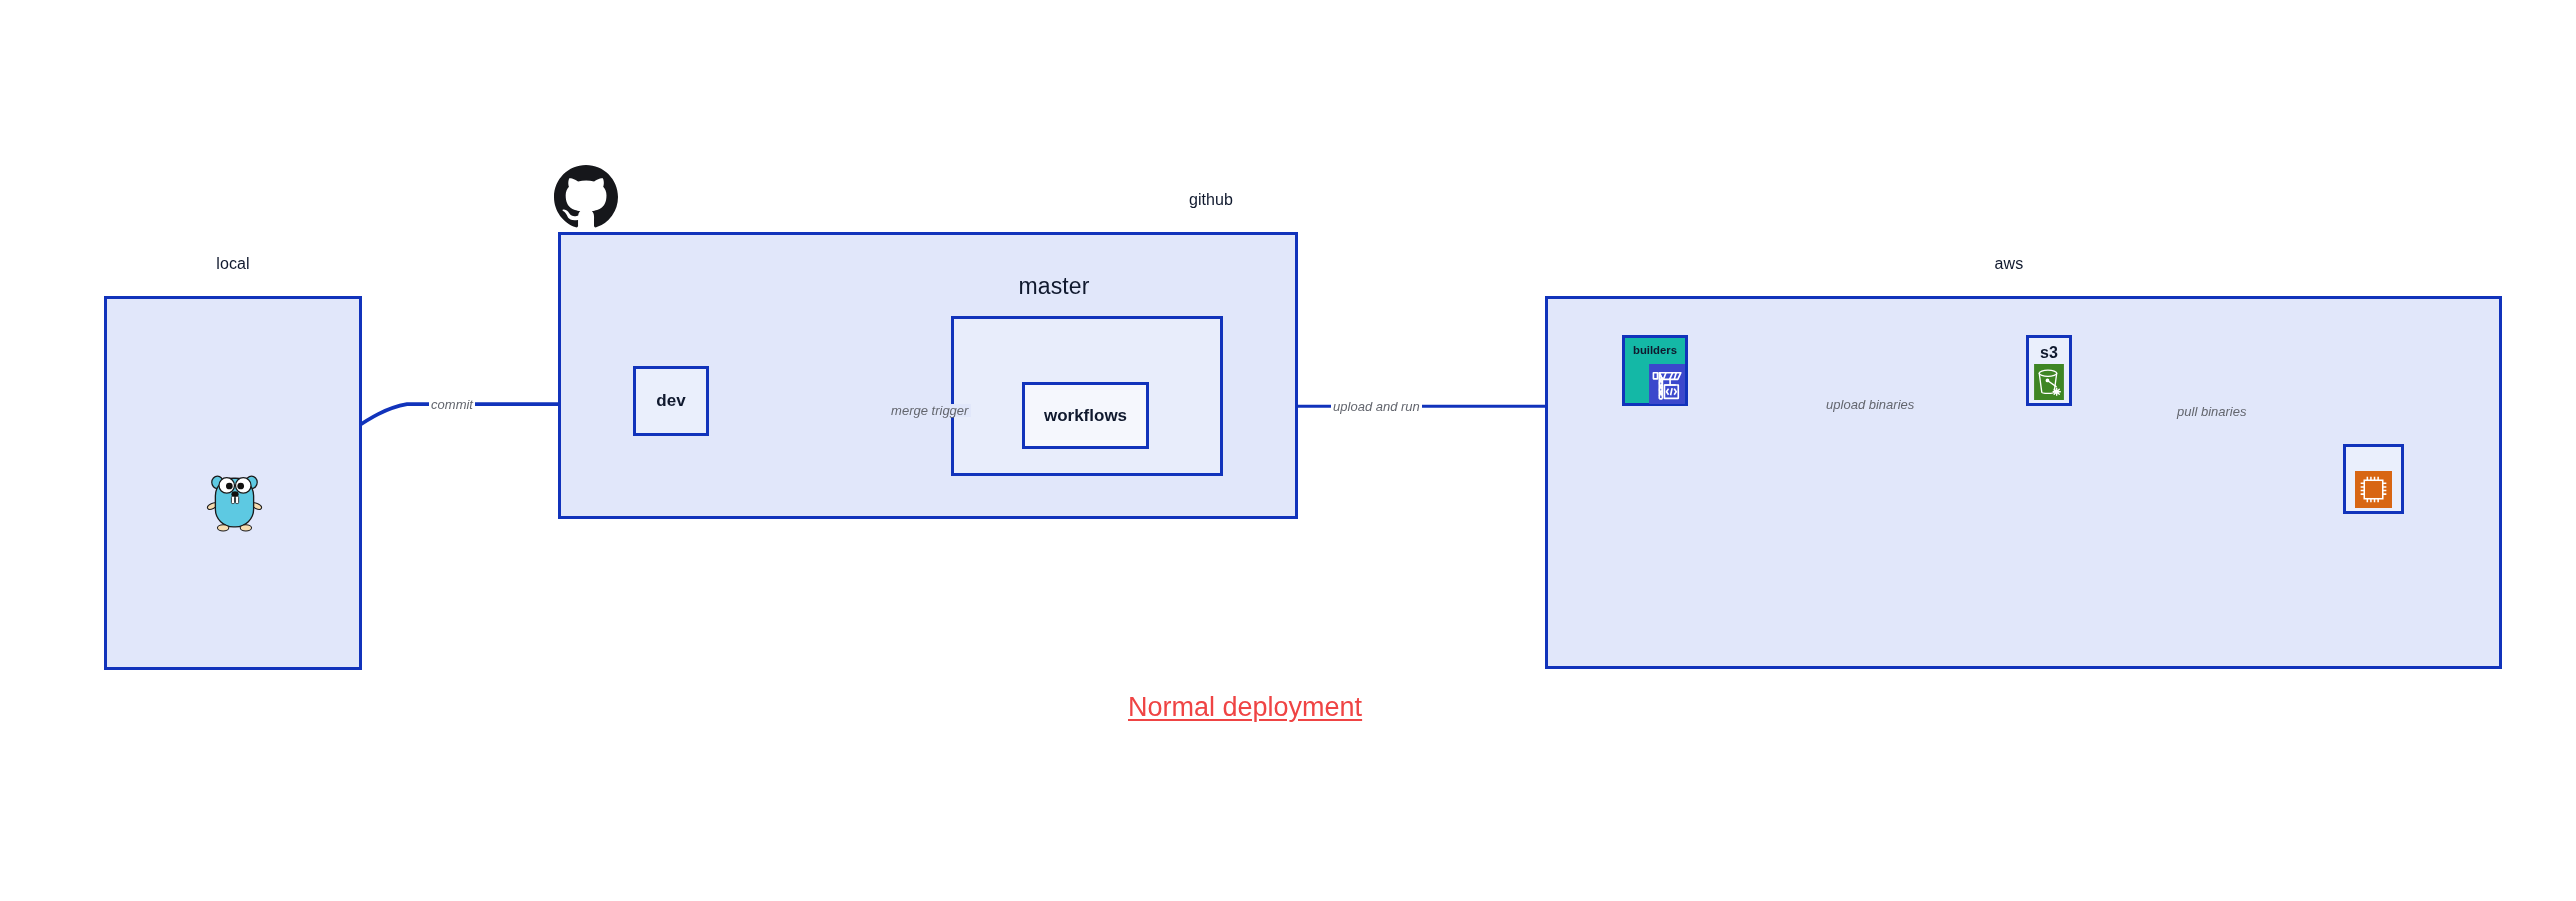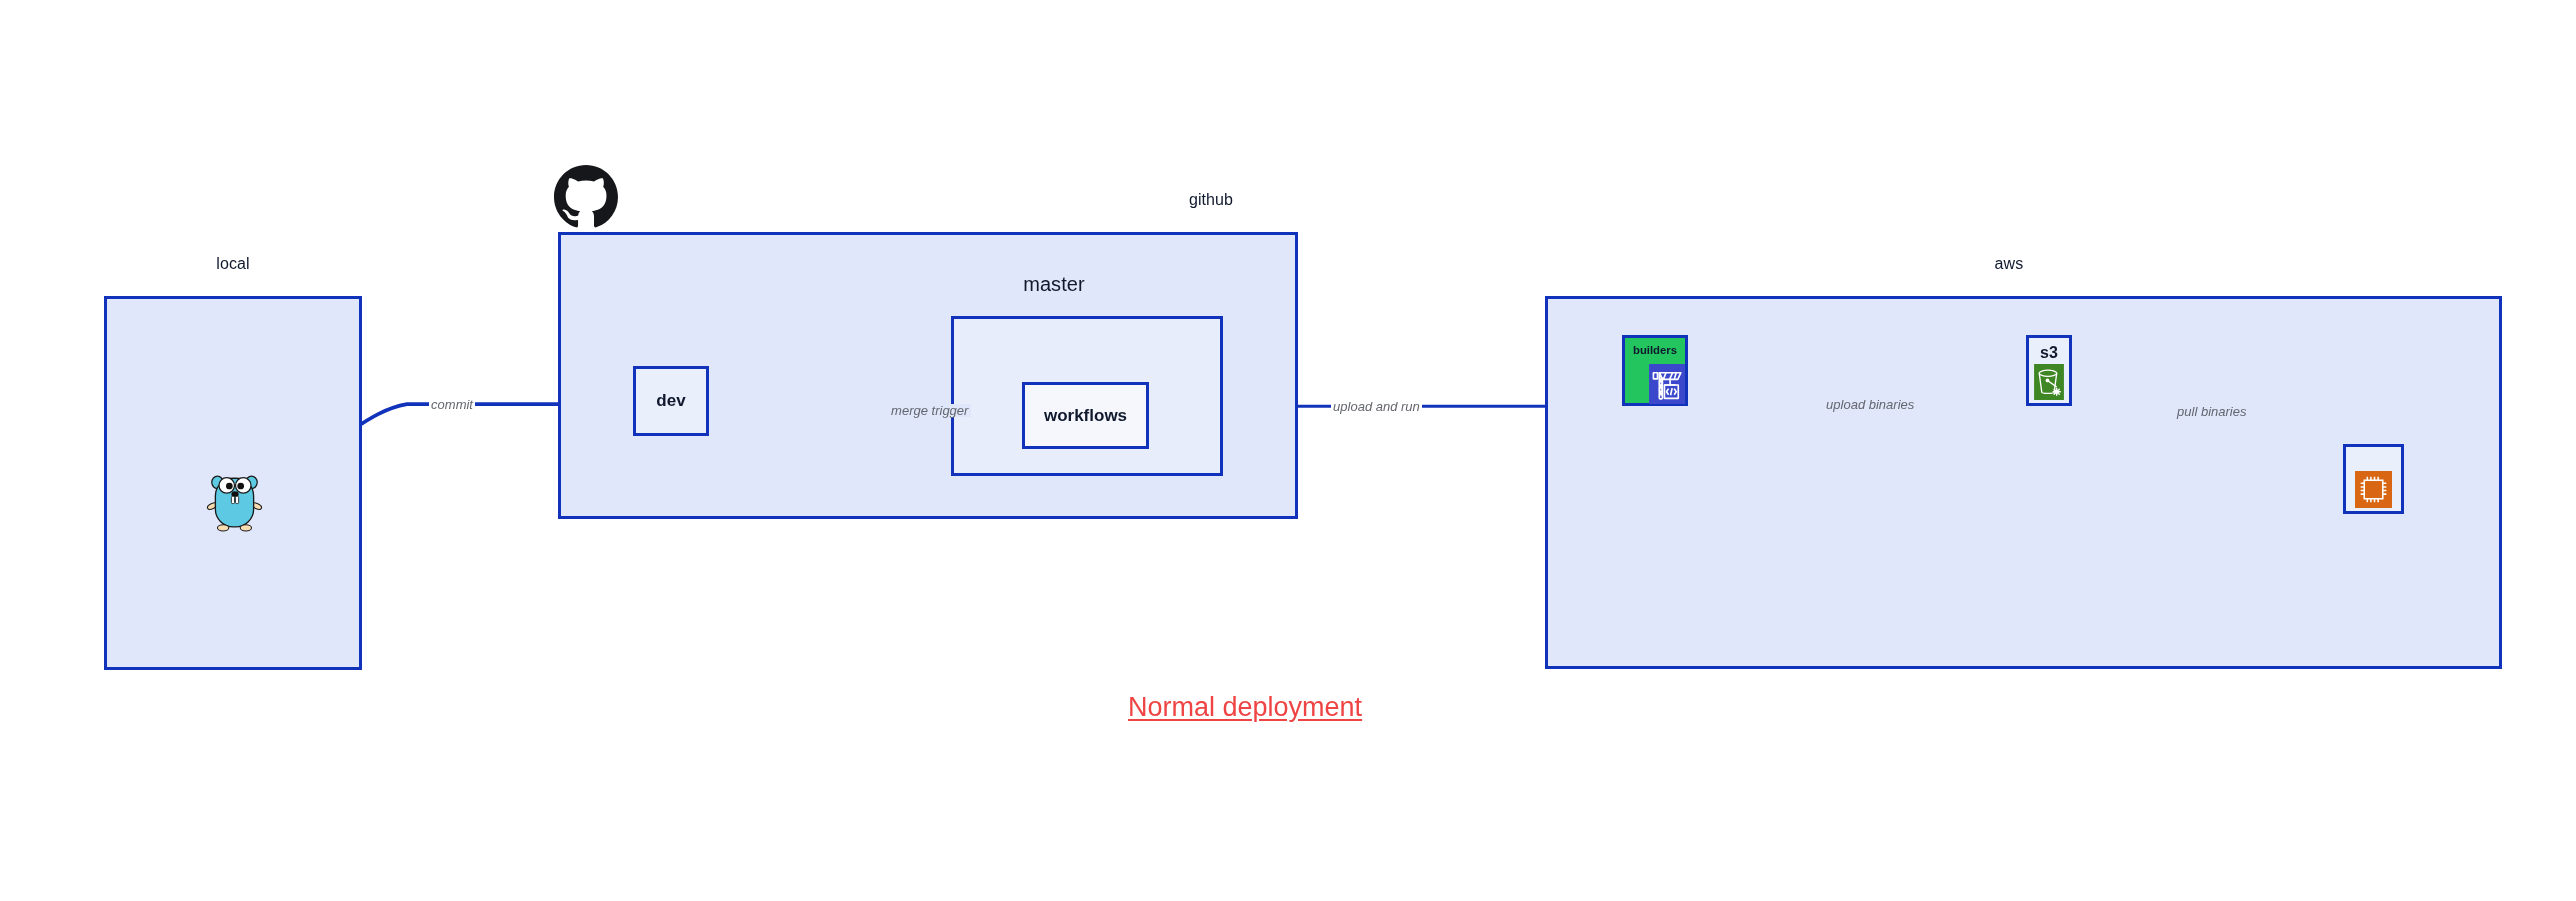--- a/index.html
+++ b/index.html
@@ -155,21 +155,21 @@
 
   <svg class="gh-logo" style="left:554px;top:165px;width:64px;height:64px;" viewBox="0 0 16 16">
     <path fill="#16171b" fill-rule="evenodd" d="M8 0C3.58 0 0 3.58 0 8c0 3.54 2.29 6.53 5.47 7.59.4.07.55-.17.55-.38 0-.19-.01-.82-.01-1.49-2.01.37-2.53-.49-2.69-.94-.09-.23-.48-.94-.82-1.13-.28-.15-.68-.52-.01-.53.63-.01 1.08.58 1.23.82.72 1.21 1.87.87 2.33.66.07-.52.28-.87.51-1.07-1.78-.2-3.64-.89-3.64-3.95 0-.87.31-1.59.82-2.15-.08-.2-.36-1.02.08-2.12 0 0 .67-.21 2.2.82.64-.18 1.32-.27 2-.27s1.36.09 2 .27c1.53-1.04 2.2-.82 2.2-.82.44 1.1.16 1.92.08 2.12.51.56.82 1.27.82 2.15 0 3.07-1.87 3.75-3.65 3.95.29.25.54.73.54 1.48 0 1.07-.01 1.93-.01 2.2 0 .21.15.46.55.38A8.01 8.01 0 0 0 16 8c0-4.42-3.58-8-8-8z"></path>
   </svg>
 
   <div class="group-title" style="left:1082px;top:191px;width:258px;">github</div>
 
   <div class="node group" style="left:558px;top:232px;width:740px;height:287px;">
   </div>
 
-  <div class="group-title" style="left:951px;top:273px;width:206px;font-size:20px;">master</div>
+  <div class="group-title" style="left:951px;top:273px;width:206px;font-size:23px;">master</div>
 
   <div class="node subgroup" style="left:951px;top:316px;width:272px;height:160px;">
   </div>
 
   <div class="node leaf" style="left:633px;top:366px;width:76px;height:70px;">
     <div class="leaf-title center">dev</div>
   </div>
 
   <div class="node leaf-white" style="left:1022px;top:382px;width:127px;height:67px;">
     <div class="leaf-title center">workflows</div>
@@ -177,21 +177,21 @@
 
   <div class="edge-label on-group" style="left:845px;top:404px;margin-left:44px;">merge trigger</div>
 
   <div class="edge-label" style="left:1331px;top:400px;">upload and run</div>
 
   <div class="group-title" style="left:1880px;top:255px;width:258px;">aws</div>
 
   <div class="node group" style="left:1545px;top:296px;width:957px;height:373px;">
   </div>
 
-  <div class="node leaf" style="left:1622px;top:335px;width:66px;height:71px;background:#22c55e;border:3.1px solid #1133bb;">
+  <div class="node leaf" style="left:1622px;top:335px;width:66px;height:71px;background:#14b8a6;border:3.1px solid #1133bb;">
     <div class="leaf-title" style="top:6.2px;font-size:11.3px;">builders</div>
   </div>
 
   <svg class="icon-tile" style="left:1649px;top:364px;width:36px;height:40px;" viewBox="0 0 70 78">
     <rect x="0" y="0" width="70" height="78" fill="#3b48cc"></rect>
     <g fill="none" stroke="#ffffff" stroke-width="3.2" stroke-linejoin="round">
       <rect x="8.5" y="17" width="8" height="12"></rect>
       <path d="M20,17 L62,17 L56,30 L26,30 Z"></path>
       <path d="M20,17 L26,30 M33,17 L28,30 M40,30 L46,17 M53,17 L49,30"></path>
       <path d="M20,17 L20,68 M26,30 L26,68 M20,68 L26,68"></path>

